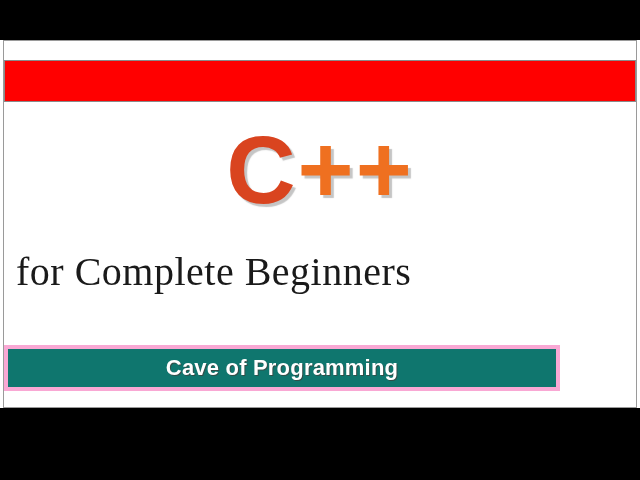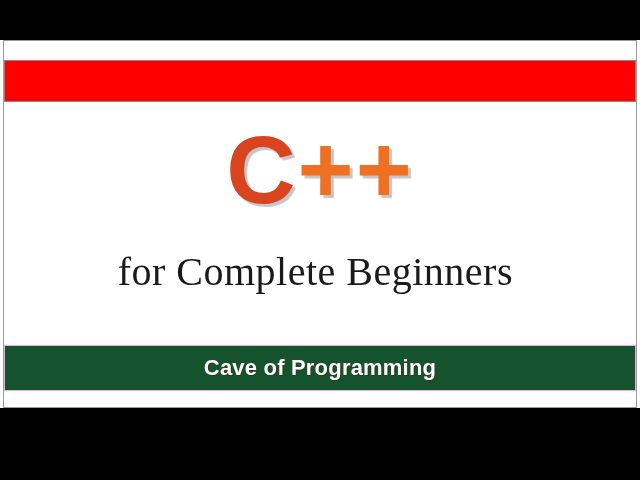--- a/index.html
+++ b/index.html
@@ -40,24 +40,24 @@
     height: 42px;
     background: #ff0000;
     border: 1px solid #8a8a8a;
     box-sizing: border-box;
   }
   
   .bottom-banner {
     position: absolute;
     left: 4px;
     top: 345px;
-    width: 632px;
+    width: 556px;
     height: 46px;
-    background: #14532d;
-    border: 1px solid #f9a8d4;
+    background: #0f766e;
+    border: 4px solid #f9a8d4;
     box-sizing: border-box;
     display: flex;
     align-items: center;
     justify-content: center;
   }
   .bottom-banner-text {
     color: #ffffff;
     font-family: "Liberation Sans", sans-serif;
     font-weight: bold;
     font-size: 22px;
@@ -82,24 +82,24 @@
     text-shadow: 3px 3px 1px rgba(150,150,150,0.55);
     letter-spacing: 2px;
   }
   .title .plus {
     color: #ef7020;
     font-weight: bold;
   }
   
   .subtitle-wrap {
     position: absolute;
-    left: 4px;
+    left: 16px;
     top: 248px;
     width: 509px;
-    text-align: right;
+    text-align: left;
   }
   .subtitle {
     font-family: "Liberation Serif", serif;
     font-size: 40px;
     color: #1a1a1a;
     letter-spacing: 0.5px;
   }
   
   .card-frame {
     position: absolute;

